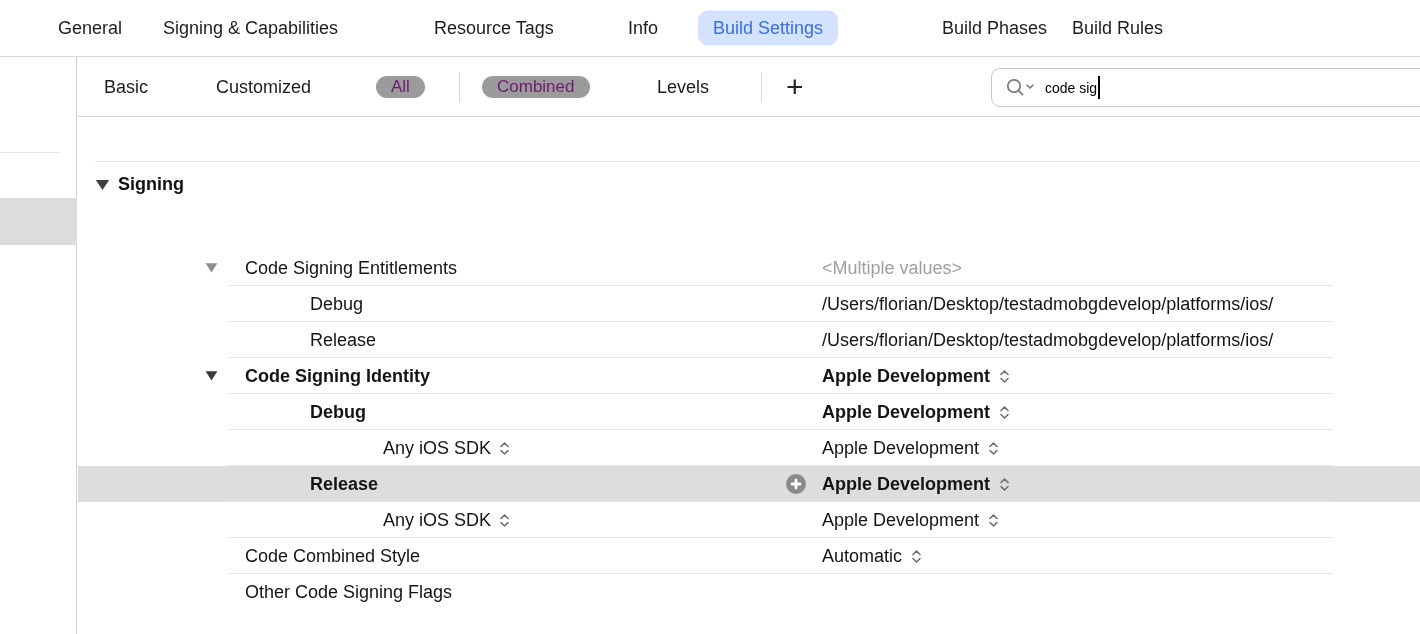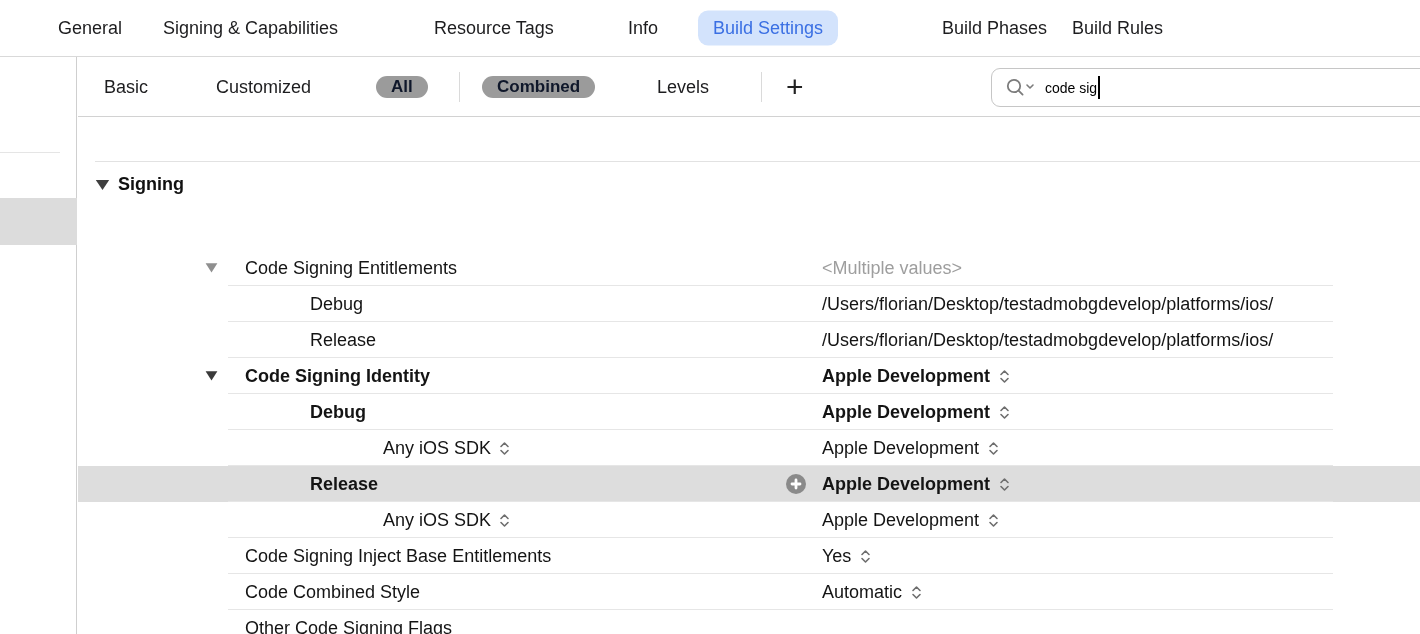--- a/index.html
+++ b/index.html
@@ -30,22 +30,22 @@
   .sidebar .sel-block { position:absolute; top:141px; left:0; width:77px; height:47px; background:#dcdcdc; }
 
   
   .toolbar { position:absolute; top:0; left:78px; right:0; height:60px;
     border-bottom:1px solid #d2d2d2; background:#fff; }
   .tb-item { position:absolute; top:50%; transform:translateY(-50%);
     font-size:18px; color:#1d1d1f; white-space:nowrap; }
   .tb-basic { left:26px; }
   .tb-customized { left:138px; }
   .tb-levels { left:579px; }
-  .pill { background:var(--pill-bg,#9b9b9b); color:#0f172a; border-radius:15px;
-    padding:1px 15px; font-size:17px;font-weight:bold; }
+  .pill { background:var(--pill-bg,#9b9b9b); color:#701a75; border-radius:15px;
+    padding:1px 15px; font-size:17px; }
   .tb-all { left:298px; }
   .tb-combined { left:404px; }
   .vsep { position:absolute; top:15px; width:1px; height:30px; background:#dadada; }
   .vsep1 { left:381px; }
   .vsep2 { left:683px; }
   .tb-plus { left:708px; font-size:30px; font-weight:300; color:#222; line-height:1; }
   .searchfield { position:absolute; top:11px; left:913px; right:-12px; height:39px;
     border:1px solid #c6c6c6; border-radius:9px; background:#fff;
     display:flex; align-items:center; padding-left:13px; }
   .searchfield .stext { font-size:14px; color:#000; margin-left:8px; }
@@ -296,56 +296,38 @@
           <path d="M2 6 L5.5 2.5 L9 6" fill="none" stroke="#6e6e6e" stroke-width="1.6" stroke-linecap="round" stroke-linejoin="round"></path>
           <path d="M2 10 L5.5 13.5 L9 10" fill="none" stroke="#6e6e6e" stroke-width="1.6" stroke-linecap="round" stroke-linejoin="round"></path>
         </svg>
       </span>
     </span>
     <span class="sep"></span>
   </div>
         <div class="srow indent0">
 
     <span class="lblwrap">
-      <span class="lbl">Code Signing Inject Base Entitlements</span>
-
-    </span>
-
-    <span class="valwrap">
-      <span class="val">Yes</span>
+      <span class="lbl">Code Combined Style</span>
+
+    </span>
+
+    <span class="valwrap">
+      <span class="val">Automatic</span>
       <span class="stepper">
         <svg width="11" height="16" viewBox="0 0 11 16">
           <path d="M2 6 L5.5 2.5 L9 6" fill="none" stroke="#6e6e6e" stroke-width="1.6" stroke-linecap="round" stroke-linejoin="round"></path>
           <path d="M2 10 L5.5 13.5 L9 10" fill="none" stroke="#6e6e6e" stroke-width="1.6" stroke-linecap="round" stroke-linejoin="round"></path>
         </svg>
       </span>
     </span>
     <span class="sep"></span>
   </div>
         <div class="srow indent0">
 
     <span class="lblwrap">
-      <span class="lbl">Code Combined Style</span>
-
-    </span>
-
-    <span class="valwrap">
-      <span class="val">Automatic</span>
-      <span class="stepper">
-        <svg width="11" height="16" viewBox="0 0 11 16">
-          <path d="M2 6 L5.5 2.5 L9 6" fill="none" stroke="#6e6e6e" stroke-width="1.6" stroke-linecap="round" stroke-linejoin="round"></path>
-          <path d="M2 10 L5.5 13.5 L9 10" fill="none" stroke="#6e6e6e" stroke-width="1.6" stroke-linecap="round" stroke-linejoin="round"></path>
-        </svg>
-      </span>
-    </span>
-    <span class="sep"></span>
-  </div>
-        <div class="srow indent0">
-
-    <span class="lblwrap">
       <span class="lbl">Other Code Signing Flags</span>
 
     </span>
 
     <span class="valwrap">
       <span class="val"></span>
 
     </span>
 
   </div>

